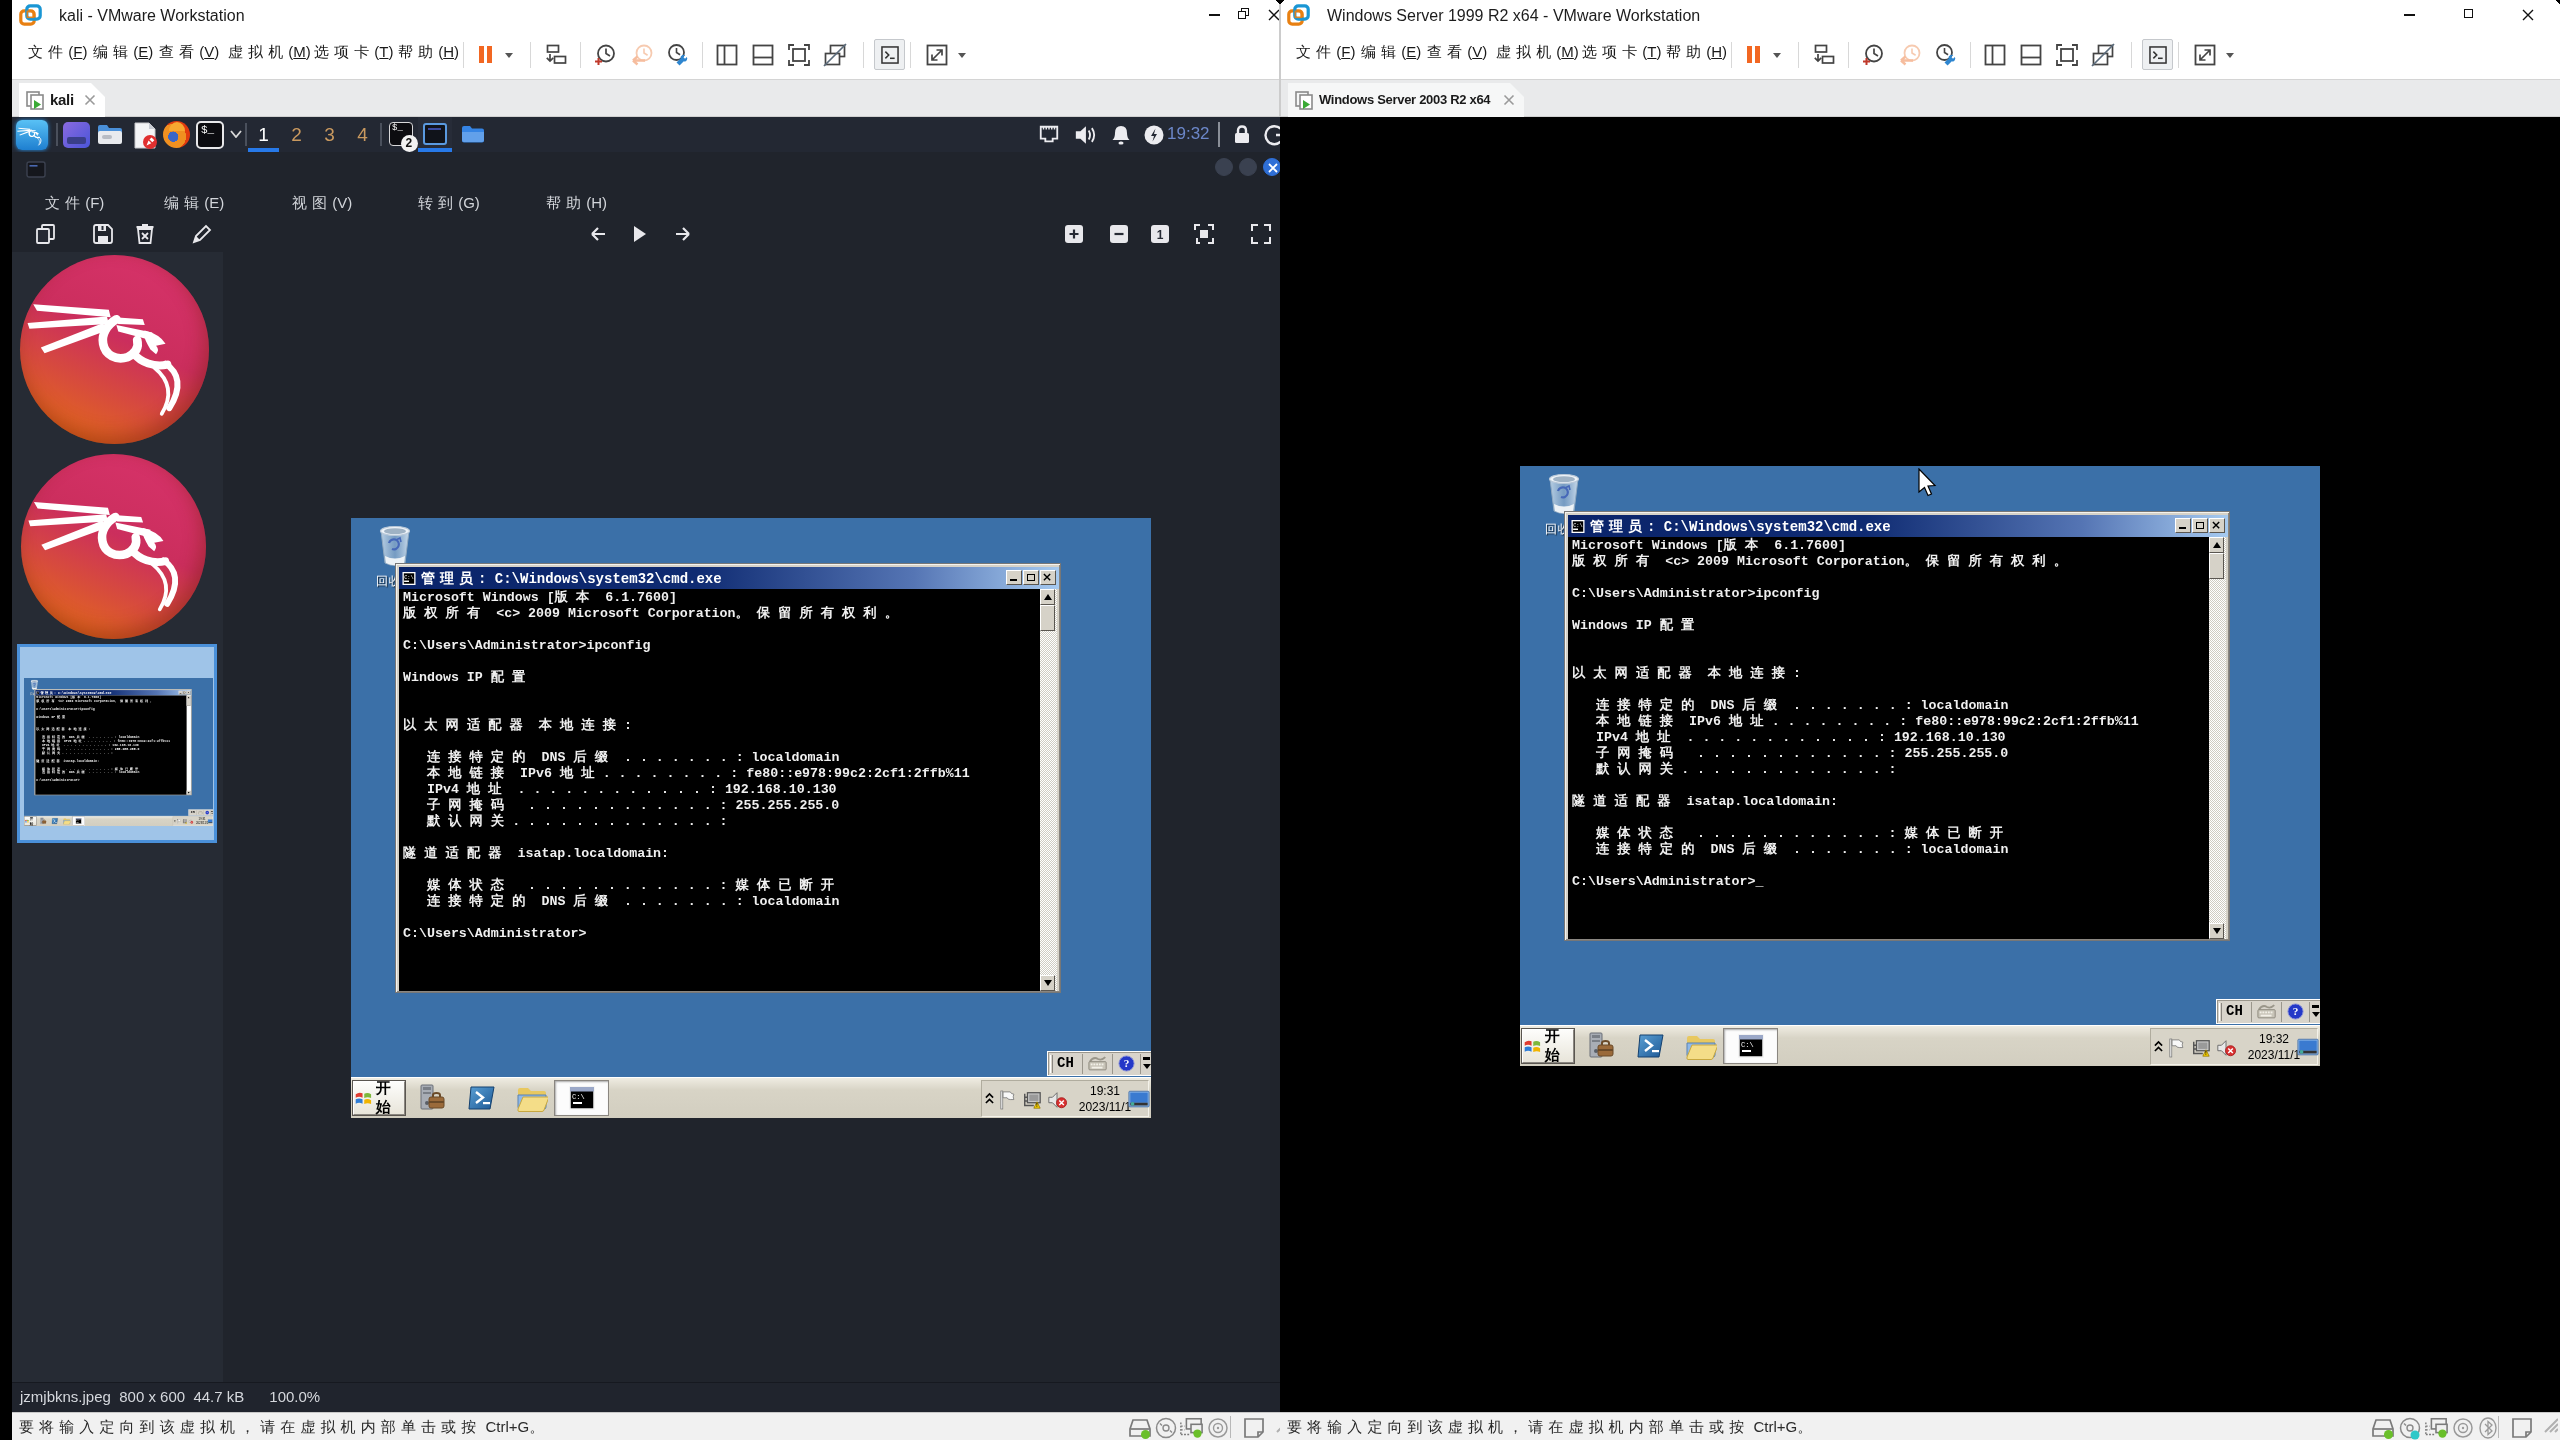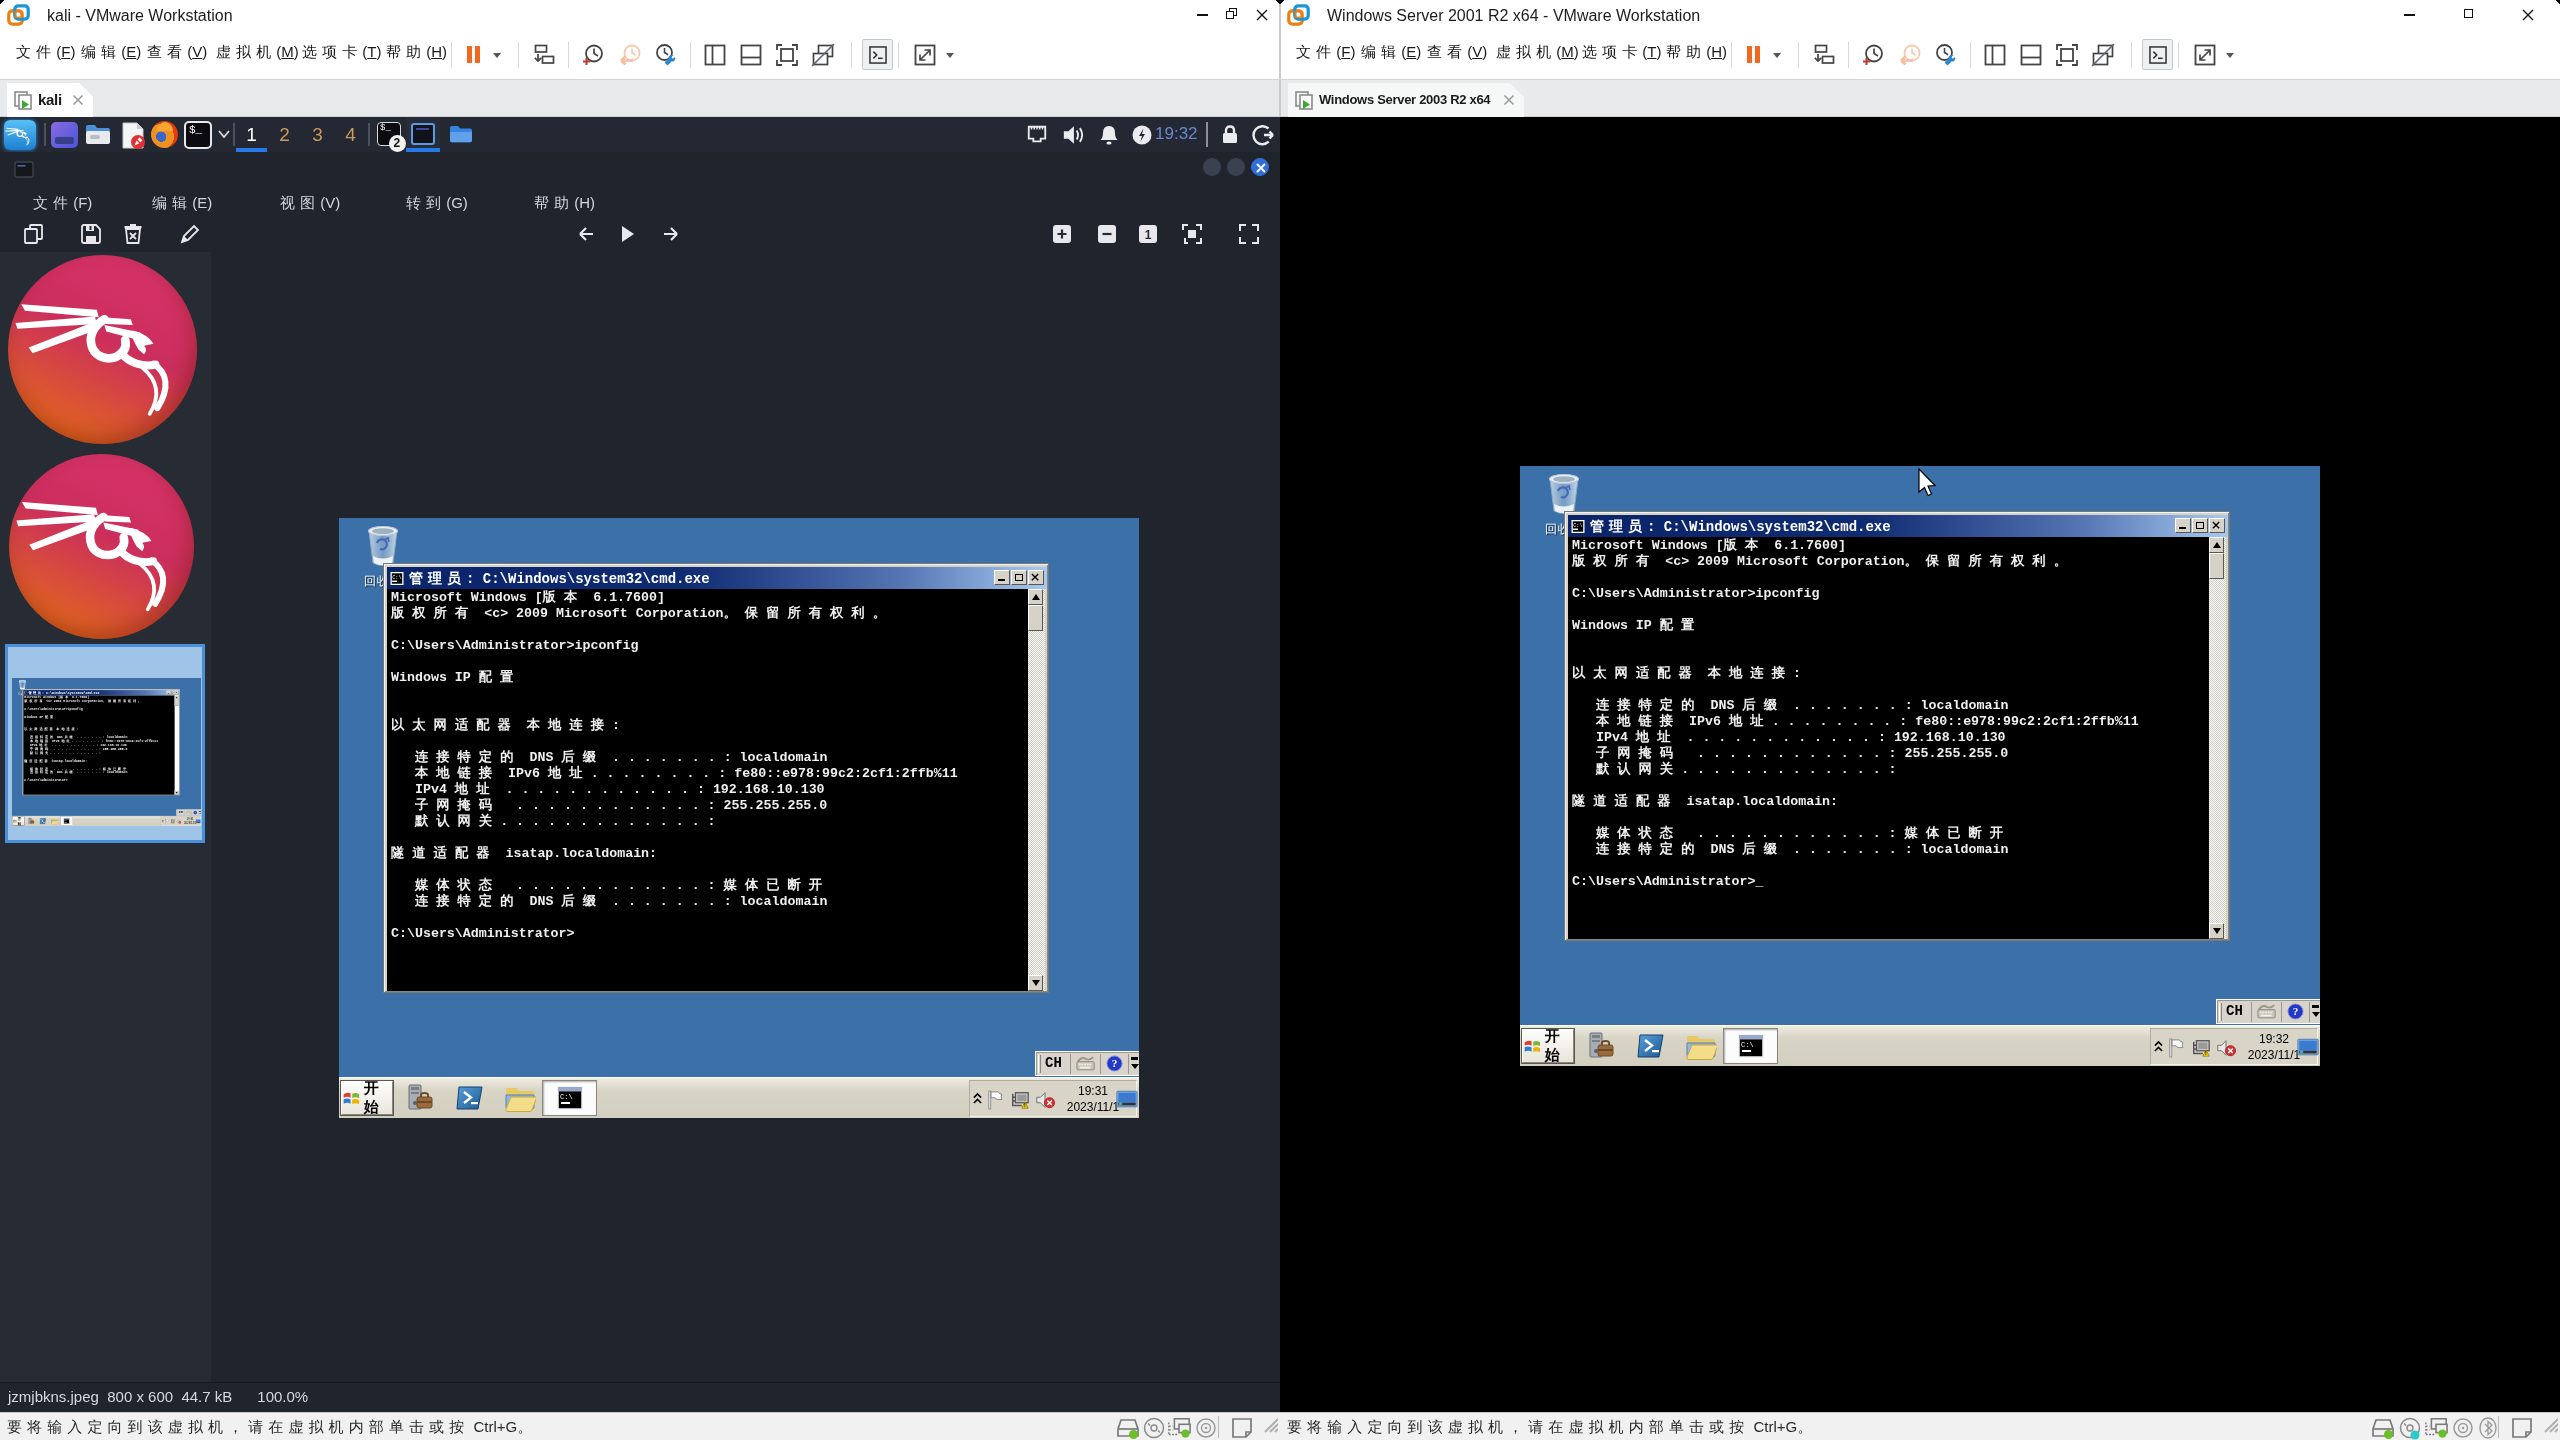--- a/index.html
+++ b/index.html
@@ -61,21 +61,21 @@
 .taskb{position:absolute;left:203px;top:2px;width:55px;height:36px;background:#fcfcfc;border:1px solid #8a8680;display:flex;align-items:center;justify-content:center;box-shadow:inset 1px 1px 2px #aaa}
 .tray{position:absolute;left:630px;top:2px;width:168px;height:37px;background:#d8d4c8;border:1px solid #b0ac9e;border-bottom-color:#f4f2ea;border-right-color:#f4f2ea}
 .tchev{position:absolute;left:3px;top:11px}
 .tflag{position:absolute;left:17px;top:9px}
 .tnet{position:absolute;left:40px;top:9px}
 .tspk{position:absolute;left:64px;top:9px}
 .tclock{position:absolute;left:92px;top:2px;width:62px;text-align:center;font-size:12px;line-height:16px;color:#000;white-space:nowrap}
 .tdesk{position:absolute;left:146px;top:9px}
 </style></head>
 <body>
-<div class="win" style="left:0">
+<div class="win" style="left:12px">
     <div class="wtitle"></div>
     <svg style="position:absolute;left:7px;top:4px;width:23px;height:23px" viewBox="0 0 23 23">
 <rect x="1.8" y="6.8" width="13.4" height="13.4" rx="3.4" fill="none" stroke="#e88012" stroke-width="3.2"></rect>
 <rect x="7.8" y="1.8" width="13.4" height="13.4" rx="3.4" fill="none" stroke="#1a96d4" stroke-width="3.2"></rect>
 <rect x="8.3" y="7.3" width="6" height="6" fill="none" stroke="#e88012" stroke-width="1.6" opacity=".9"></rect>
     </svg>
     <div style="position:absolute;left:47px;top:7px;font-size:16px;color:#1c1c1c">kali - VMware Workstation</div>
     <div style="position:absolute;left:1197px;top:14px;width:11px;height:1.6px;background:#111"></div>
     <div style="position:absolute;left:1226px;top:8px;width:12px;height:12px">
       <div style="position:absolute;left:3px;top:0;width:8px;height:8px;border:1.4px solid #111"></div>
@@ -724,21 +724,21 @@
       </svg>
     </div>
   </div>
 <div class="win" style="left:1280px">
     <div class="wtitle"></div>
     <svg style="position:absolute;left:7px;top:4px;width:23px;height:23px" viewBox="0 0 23 23">
 <rect x="1.8" y="6.8" width="13.4" height="13.4" rx="3.4" fill="none" stroke="#e88012" stroke-width="3.2"></rect>
 <rect x="7.8" y="1.8" width="13.4" height="13.4" rx="3.4" fill="none" stroke="#1a96d4" stroke-width="3.2"></rect>
 <rect x="8.3" y="7.3" width="6" height="6" fill="none" stroke="#e88012" stroke-width="1.6" opacity=".9"></rect>
     </svg>
-    <div style="position:absolute;left:47px;top:7px;font-size:16px;color:#1c1c1c">Windows Server 2001 R2 x64 - VMware Workstation</div>
+    <div style="position:absolute;left:47px;top:7px;font-size:16px;color:#1c1c1c">Windows Server 1999 R2 x64 - VMware Workstation</div>
     <div style="position:absolute;left:1124px;top:14px;width:11px;height:1.6px;background:#111"></div>
     <div style="position:absolute;left:1184px;top:9px;width:9px;height:9px;border:1.5px solid #111"></div>
     <svg style="position:absolute;left:1242px;top:9px;width:12px;height:12px" viewBox="0 0 12 12">
       <path d="M1,1 L11,11 M11,1 L1,11" stroke="#111" stroke-width="1.4"></path>
     </svg>
     <div class="wmenu"></div>
     <div class="mi" style="left:16px"><span class="cj">文件</span>(<u>F</u>)</div>
     <div class="mi" style="left:81px"><span class="cj">编辑</span>(<u>E</u>)</div>
     <div class="mi" style="left:147px"><span class="cj">查看</span>(<u>V</u>)</div>
     <div class="mi" style="left:216px"><span class="cj">虚拟机</span>(<u>M</u>)</div>

